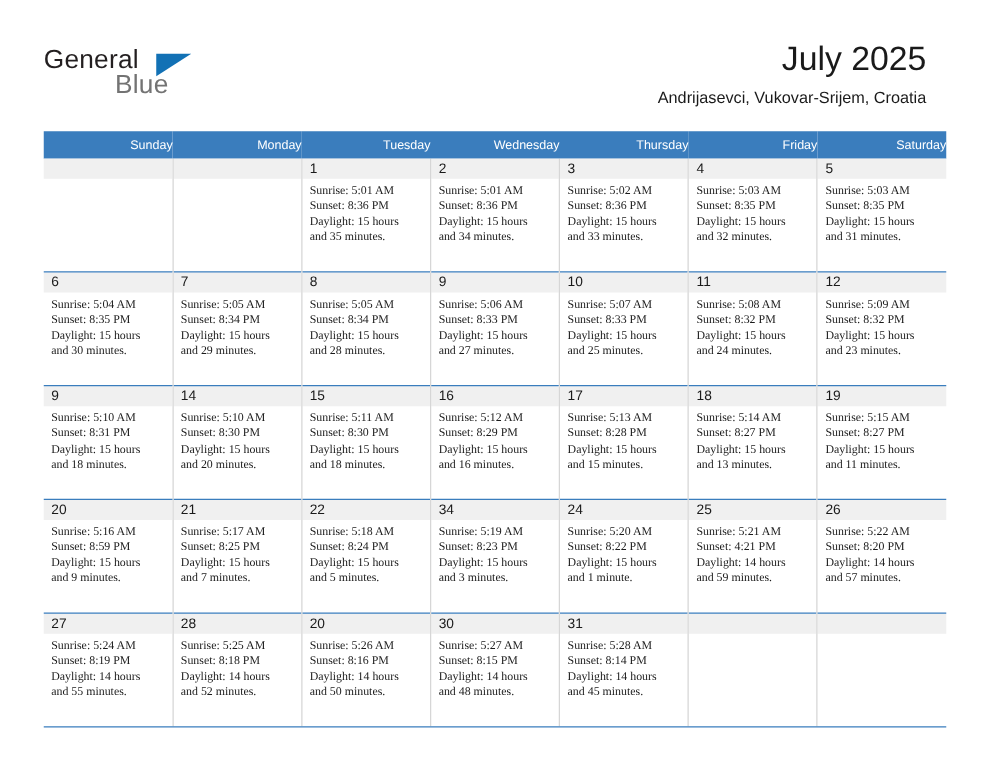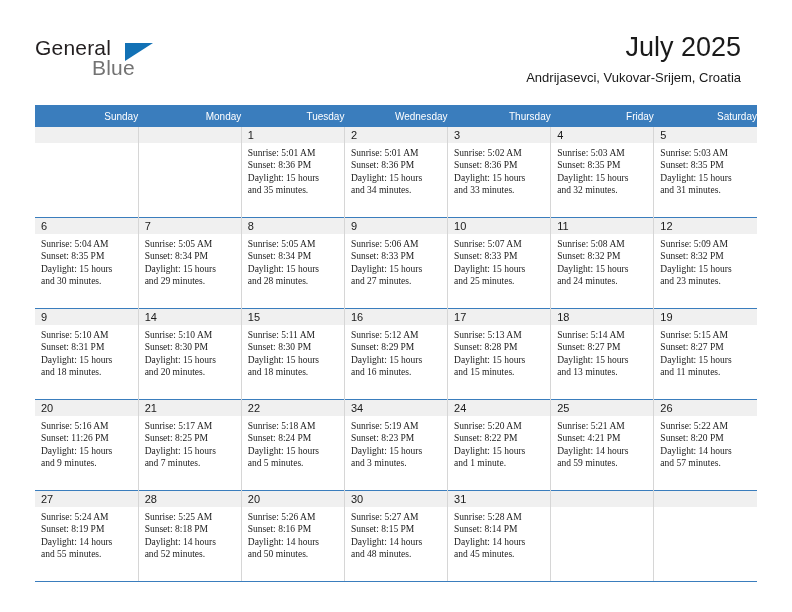--- a/index.html
+++ b/index.html
@@ -379,21 +379,21 @@
               <div>Daylight: 15 hours</div>
               <div>and 11 minutes.</div>
             </div>
           </td>
         </tr>
         <tr class="weekrow">
           <td class="daycell">
             <div class="daynum-band">20</div>
             <div class="cell-body">
               <div>Sunrise: 5:16 AM</div>
-              <div>Sunset: 11:26 PM</div>
+              <div>Sunset: 8:59 PM</div>
               <div>Daylight: 15 hours</div>
               <div>and 9 minutes.</div>
             </div>
           </td>
           <td class="daycell">
             <div class="daynum-band">21</div>
             <div class="cell-body">
               <div>Sunrise: 5:17 AM</div>
               <div>Sunset: 8:25 PM</div>
               <div>Daylight: 15 hours</div>

